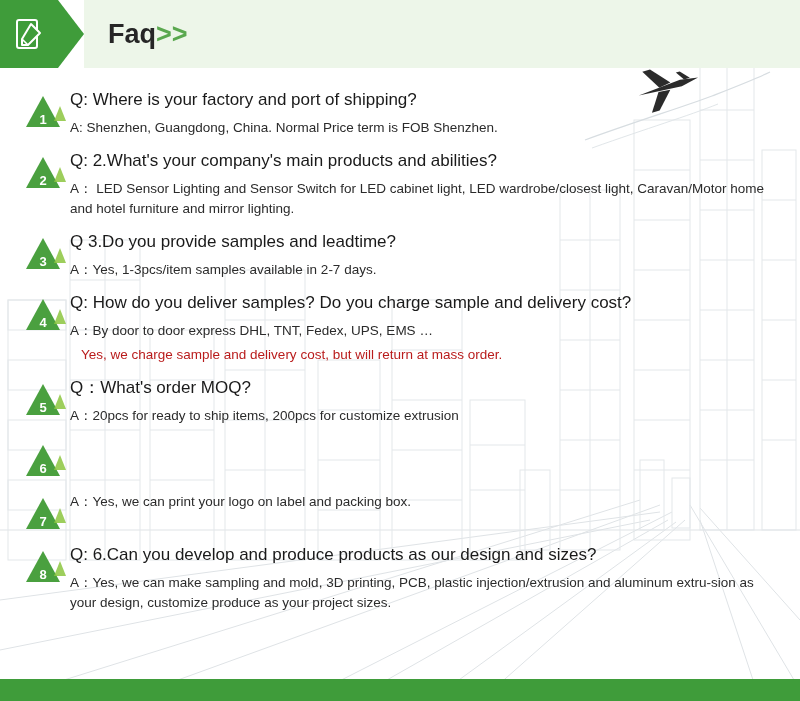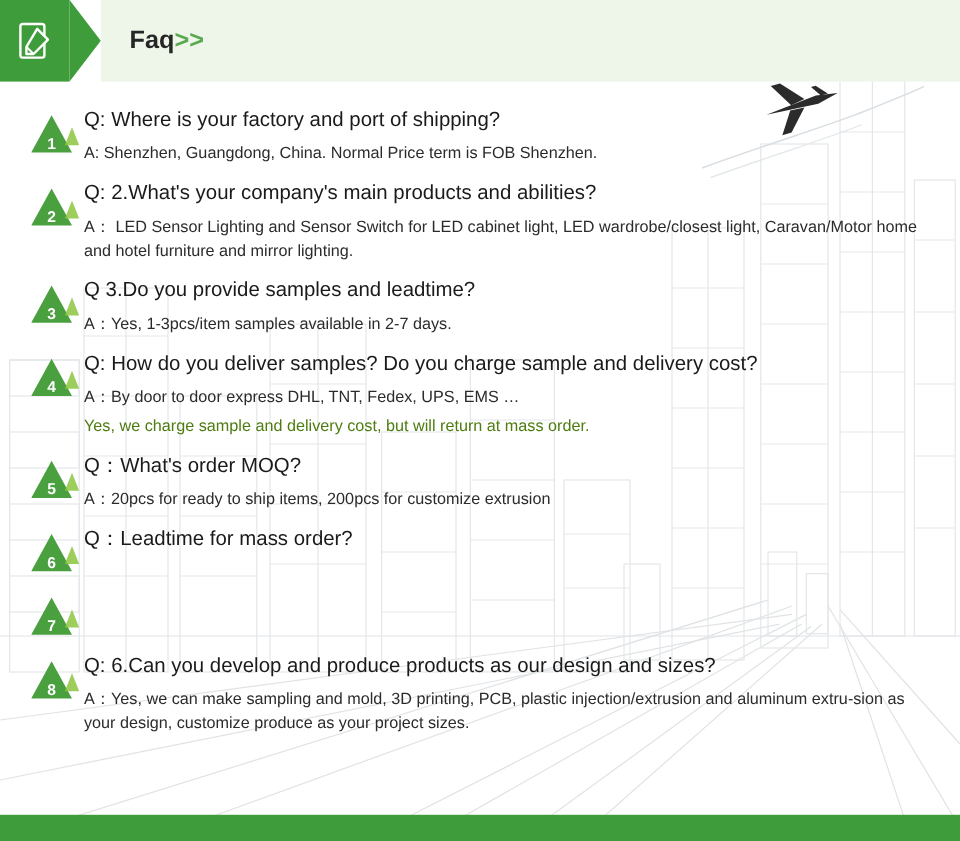--- a/index.html
+++ b/index.html
@@ -61,21 +61,21 @@
   .header-bar {
     flex: 1 1 auto;
     background: #edf6e9;
     height: 68px;
     display: flex;
     align-items: center;
     padding-left: 24px;
     box-sizing: border-box;
   }
   .header-title {
-    font-size: 21px;
+    font-size: 27px;
     font-weight: bold;
     color: #262626;
     letter-spacing: 0px;
   }
   .header-title .chev {
     color: #5aa84f;
     font-weight: bold;
   }
 
   
@@ -125,23 +125,24 @@
     margin-bottom: 8px;
     white-space: nowrap;
   }
   .a {
     font-size: 13.5px;
     color: #2b2b2b;
     line-height: 20px;
   }
   .a2 {
     font-size: 13.5px;
-    color: #4d7c0f;
+    color: #b91c1c;
     line-height: 20px;
     margin-top: 4px;
+    padding-left: 11px;
   }
 
   
   .bottom-strip {
     position: absolute;
     left: 0;
     bottom: 0;
     width: 800px;
     height: 22px;
     background: #3f9c3a;
@@ -346,33 +347,33 @@
 
     <div class="faq-item">
       <div class="badge">
         <svg width="40" height="36" viewBox="0 0 40 36">
           <polygon points="17,2 34,33 0,33" fill="#4aa03f"></polygon>
           <polygon points="34,12 40,27 28,27" fill="#8cc63f" opacity="0.85"></polygon>
         </svg>
         <span class="num">6</span>
       </div>
       <div class="qa">
-        <div class="q">Q：Leadtime for mass order?</div>
       </div>
     </div>
 
     <div class="faq-item">
       <div class="badge">
         <svg width="40" height="36" viewBox="0 0 40 36">
           <polygon points="17,2 34,33 0,33" fill="#4aa03f"></polygon>
           <polygon points="34,12 40,27 28,27" fill="#8cc63f" opacity="0.85"></polygon>
         </svg>
         <span class="num">7</span>
       </div>
       <div class="qa">
+        <div class="a">A：Yes, we can print your logo on label and packing box.</div>
       </div>
     </div>
 
     <div class="faq-item">
       <div class="badge">
         <svg width="40" height="36" viewBox="0 0 40 36">
           <polygon points="17,2 34,33 0,33" fill="#4aa03f"></polygon>
           <polygon points="34,12 40,27 28,27" fill="#8cc63f" opacity="0.85"></polygon>
         </svg>
         <span class="num">8</span>

